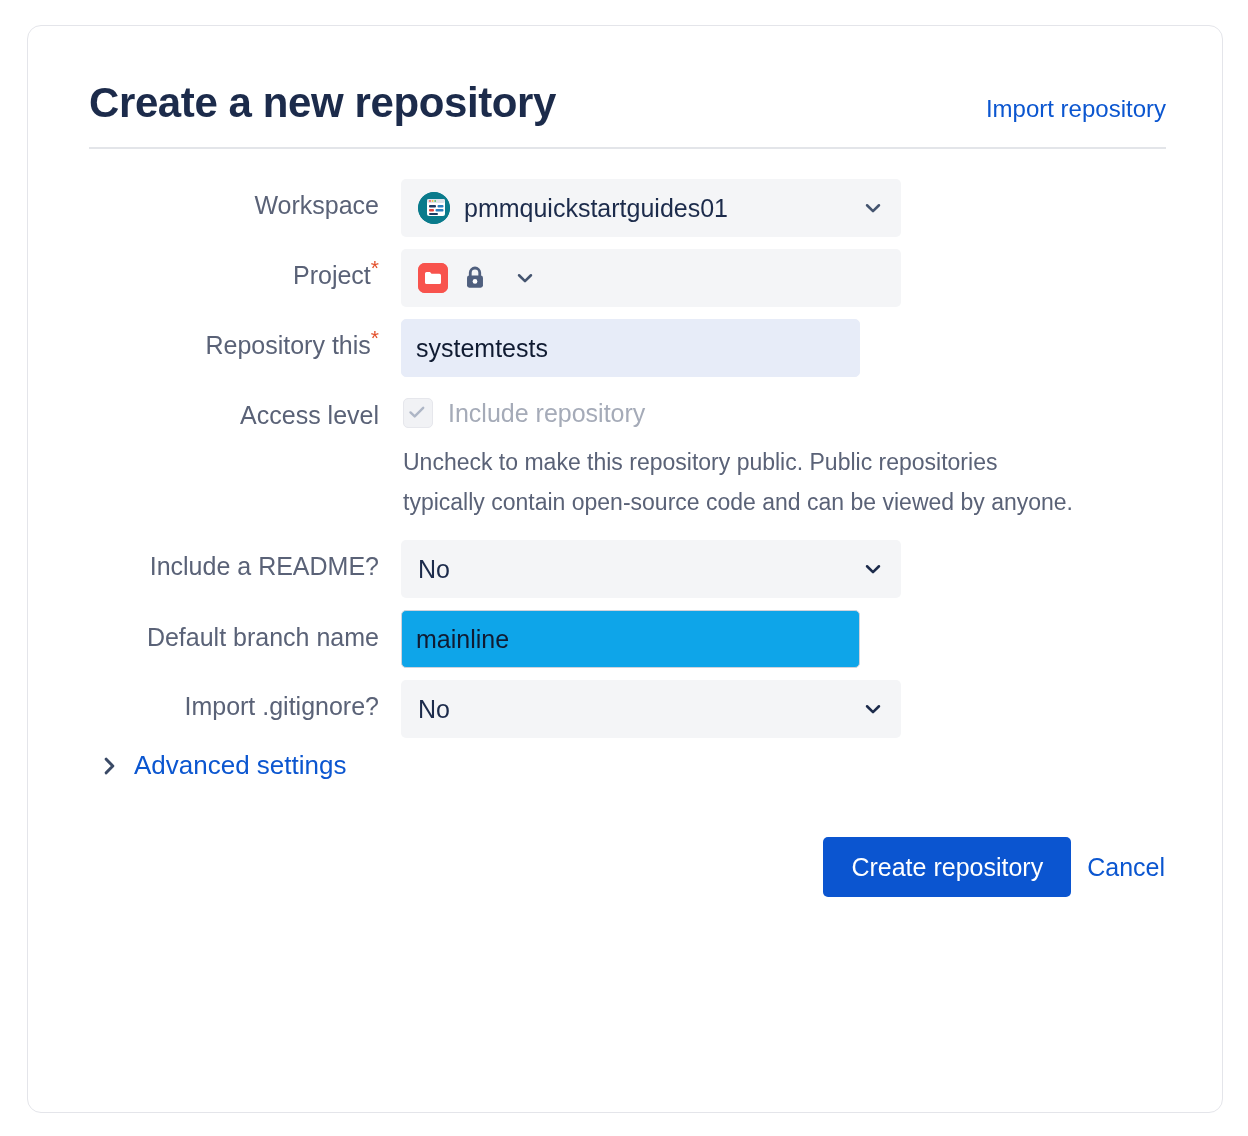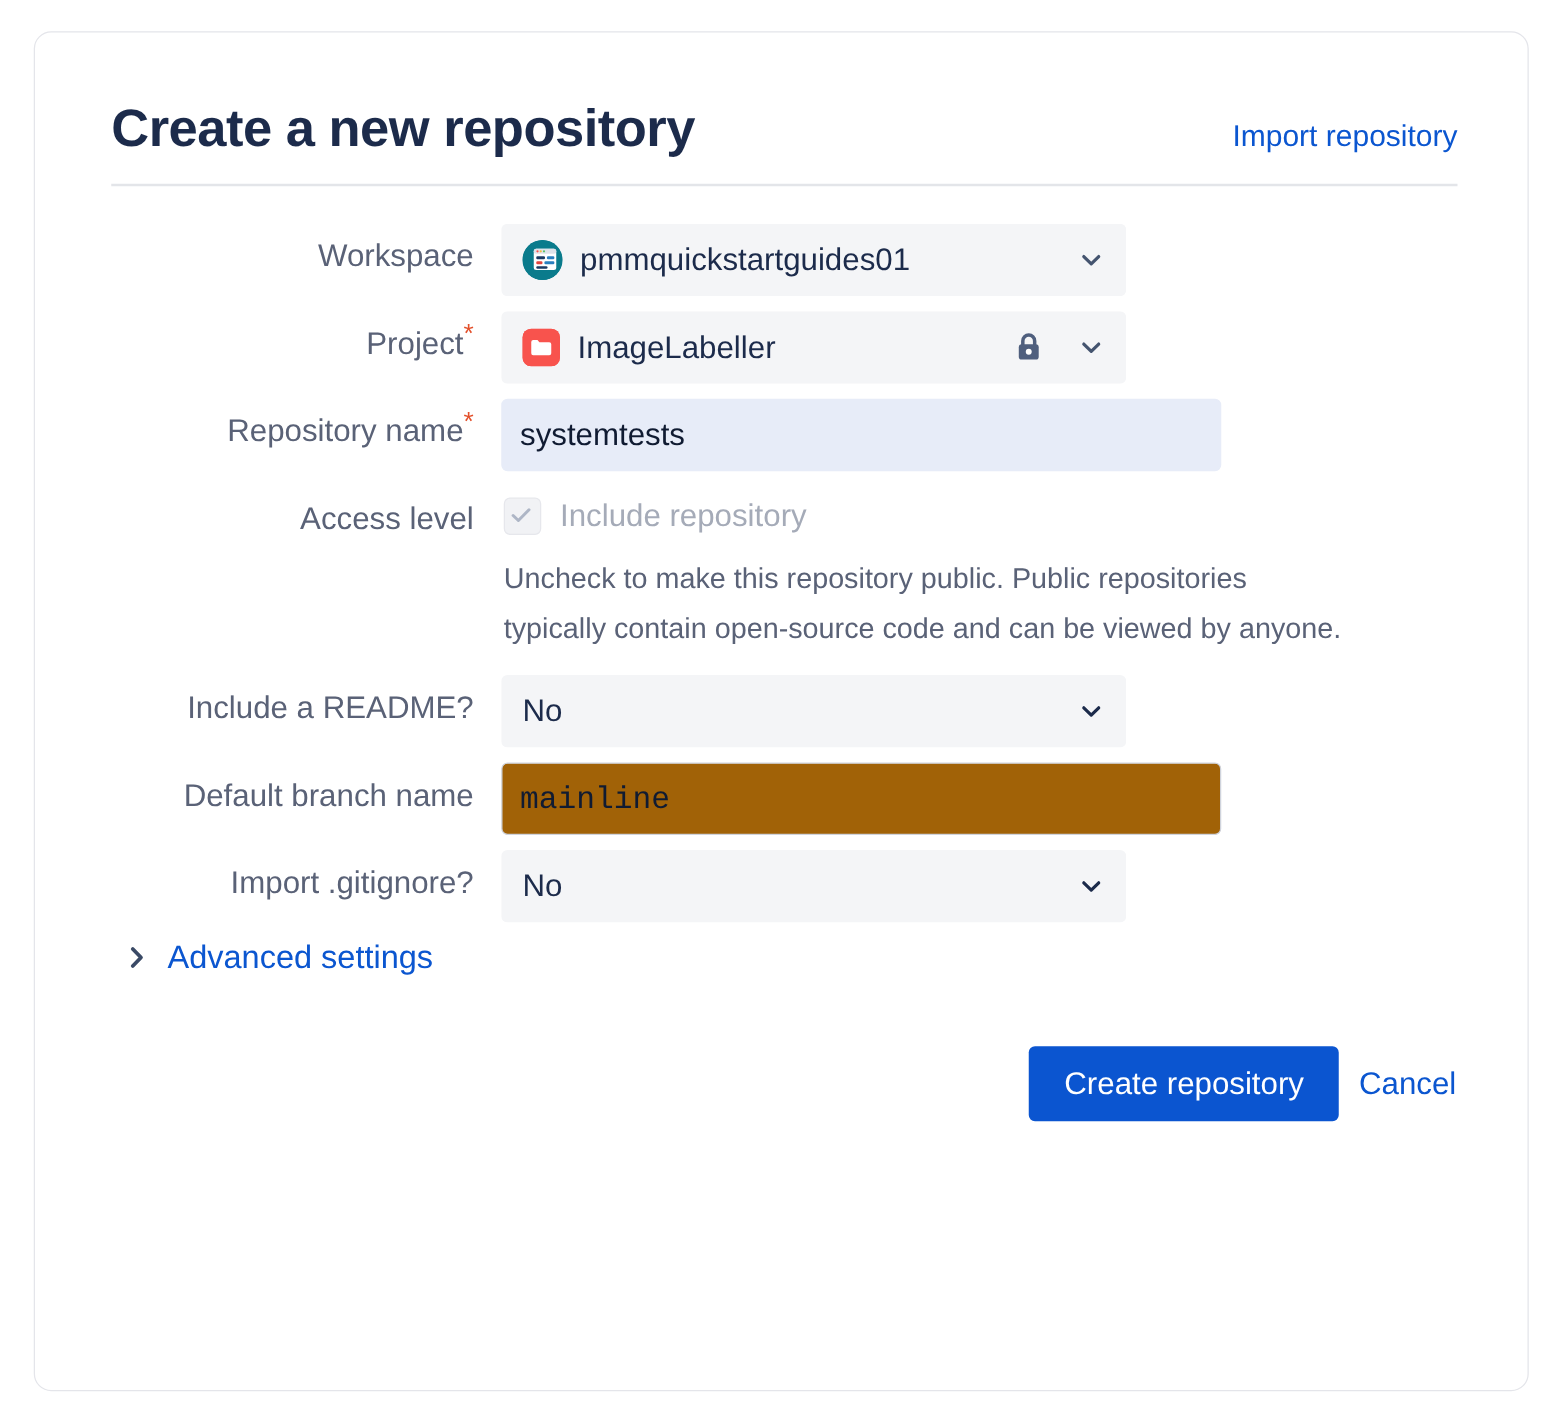--- a/index.html
+++ b/index.html
@@ -159,39 +159,38 @@
   .lock-icon {
     width: 26px;
     height: 28px;
     flex: 0 0 auto;
     margin-right: 16px;
     display: block;
   }
 
   
   .text-input {
-    width: 576px;
+    width: 459px;
     height: 58px;
     box-sizing: border-box;
     border-radius: 5px;
     font-family: "Liberation Sans", sans-serif;
     font-size: 25px;
     color: #101b32;
     padding: 0 14px;
     outline: none;
     display: block;
   }
   .text-input.focused {
     background: #e7ecf8;
     border: 1px solid #e7ecf8;
   }
   .text-input.plain {
-    background: #a16207;
+    background: #0ea5e9;
     border: 1px solid #cfd3dc;
-    font-family: Liberation Mono, monospace;
   }
 
   
   .check-row {
     display: flex;
     align-items: center;
     height: 48px;
     padding-left: 2px;
   }
 
@@ -323,35 +322,34 @@
         <div class="frow">
           <div class="flabel"><span>Project</span><span class="req">*</span></div>
           <div class="fctl">
             <div class="select-box">
               <span class="proj-avatar">
                 <svg width="30" height="30" viewBox="0 0 30 30">
                   <rect x="0" y="0" width="30" height="30" rx="7" fill="#f8534d"></rect>
                   <path d="M7 10.5a1.6 1.6 0 0 1 1.6-1.6h3.4l1.5 1.9h7.9a1.6 1.6 0 0 1 1.6 1.6v7.1a1.6 1.6 0 0 1-1.6 1.6H8.6A1.6 1.6 0 0 1 7 19.5z" fill="#ffffff"></path>
                 </svg>
               </span>
-              <span class="select-value">ImageLabeller</span>
               <svg class="lock-icon" viewBox="0 0 24 26">
                 <path d="M7.6 11V8.1a4.4 4.4 0 0 1 8.8 0V11" fill="none" stroke="#4f5f7e" stroke-width="2.6" stroke-linecap="round"></path>
                 <rect x="4.6" y="10.6" width="14.8" height="11.4" rx="2.2" fill="#4f5f7e"></rect>
                 <circle cx="12" cy="16.2" r="2.2" fill="#ffffff"></circle>
               </svg>
               <svg class="chev" viewBox="0 0 24 24">
                 <path d="M5.5 9 L12 15.4 L18.5 9" fill="none" stroke="#44546f" stroke-width="2.8" stroke-linecap="round" stroke-linejoin="round"></path>
               </svg>
             </div>
           </div>
         </div>
 
         <div class="frow">
-          <div class="flabel"><span>Repository name</span><span class="req">*</span></div>
+          <div class="flabel"><span>Repository this</span><span class="req">*</span></div>
           <div class="fctl">
             <input class="text-input focused" type="text" value="systemtests" style="">
           </div>
         </div>
 
         <div class="frow">
           <div class="flabel">Access level</div>
           <div class="fctl">
             <div class="check-row">
               <span class="checkbox">

